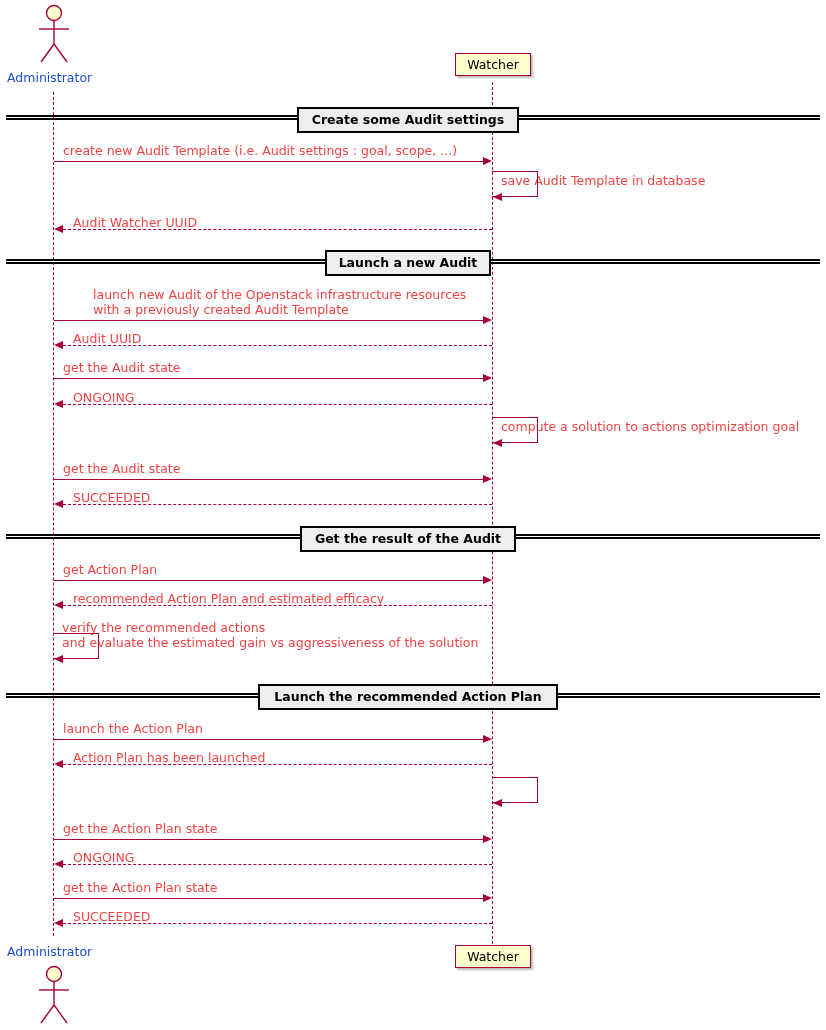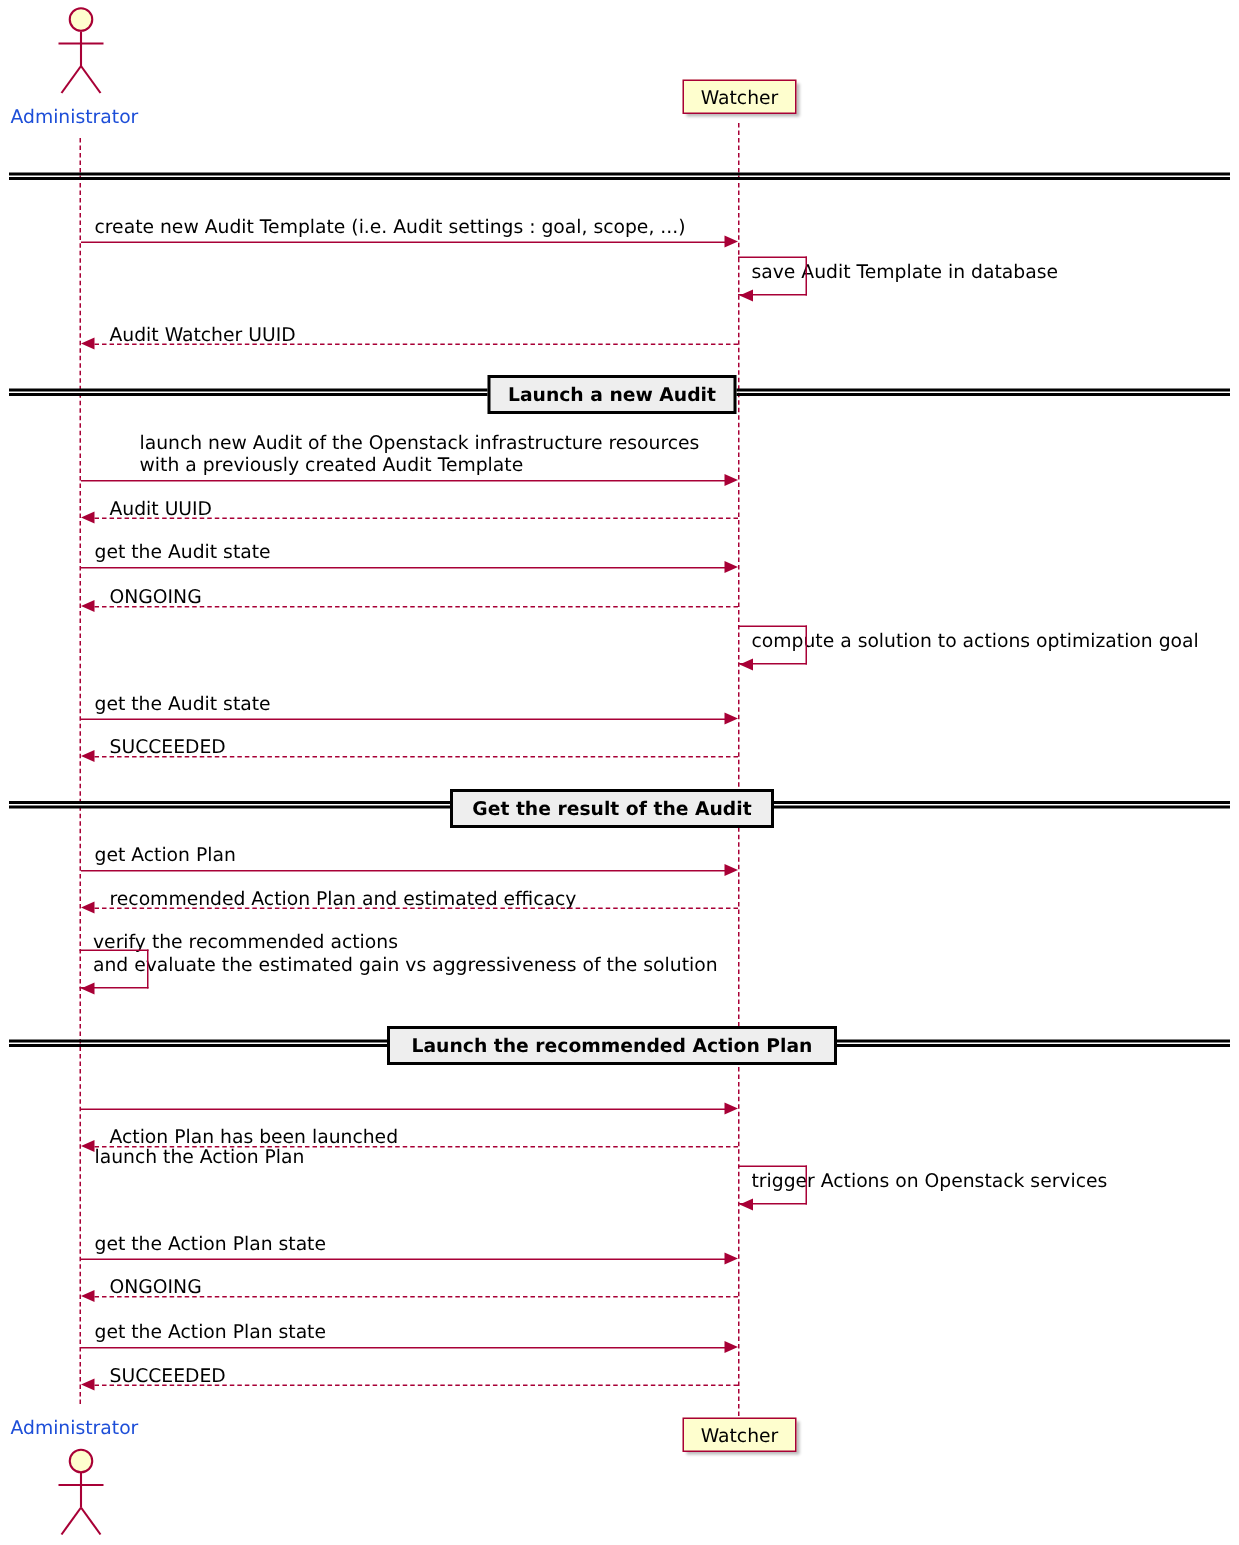--- a/index.html
+++ b/index.html
@@ -90,21 +90,21 @@
     border-left: 9px solid #A80036;
   }
   .arrow-l {
     border-top: 4px solid transparent;
     border-bottom: 4px solid transparent;
     border-right: 9px solid #A80036;
   }
   .msg-text {
     position: absolute;
     font-size: 12.5px;
-    color: #000000;
+    color: #ef4444;
     white-space: pre;
     line-height: 15px;
   }
 
   
   .self-msg {
     position: absolute;
     box-sizing: border-box;
     border-top: 1px solid #A80036;
     border-right: 1px solid #A80036;
@@ -126,20 +126,21 @@
       <line x1="5" y1="25" x2="35" y2="25" stroke="#A80036" stroke-width="1.4"></line>
       <line x1="20" y1="40" x2="7" y2="58" stroke="#A80036" stroke-width="1.4"></line>
       <line x1="20" y1="40" x2="33" y2="58" stroke="#A80036" stroke-width="1.4"></line>
     </svg>
   </div>
   <div class="actor-label" style="left:7px; top:70px;">Administrator</div>
 
   <div class="participant" style="left:455px; top:53px; width:76px;">Watcher</div>
 
   <div class="divider-rule" style="top:115px;"></div>
+  <div class="divider-box" style="left:297px; top:107px; width:222px;">Create some Audit settings</div>
 
   <div class="msg-text" style="left:63px; top:143px;">create new Audit Template (i.e. Audit settings : goal, scope, ...)</div>
   <div class="msg-line" style="left:54px; top:161px; width:430px;"></div>
   <div class="arrow-r" style="left:483px; top:157px;"></div>
 
   <div class="msg-text" style="left:501px; top:173px;">save Audit Template in database</div>
   <div class="self-msg" style="left:492px; top:171px; width:46px; height:26px;"></div>
   <div class="arrow-l" style="left:493px; top:193px;"></div>
 
   <div class="msg-text" style="left:73px; top:215px;">Audit Watcher UUID</div>
@@ -190,29 +191,28 @@
   <div class="arrow-l" style="left:54px; top:601px;"></div>
 
   <div class="msg-text" style="left:62px; top:620px;">verify the recommended actions
 and evaluate the estimated gain vs aggressiveness of the solution</div>
   <div class="self-msg" style="left:53px; top:633px; width:46px; height:26px;"></div>
   <div class="arrow-l" style="left:54px; top:655px;"></div>
 
   <div class="divider-rule" style="top:693px;"></div>
   <div class="divider-box" style="left:258px; top:684px; width:300px;">Launch the recommended Action Plan</div>
 
-  <div class="msg-text" style="left:63px; top:763px;">launch the Action Plan</div>
+  <div class="msg-text" style="left:63px; top:721px;">launch the Action Plan</div>
   <div class="msg-line" style="left:54px; top:739px; width:430px;"></div>
   <div class="arrow-r" style="left:483px; top:735px;"></div>
 
   <div class="msg-text" style="left:73px; top:750px;">Action Plan has been launched</div>
   <div class="msg-line dashed" style="left:63px; top:764px; width:429px;"></div>
   <div class="arrow-l" style="left:54px; top:760px;"></div>
 
-  <div class="msg-text" style="left:501px; top:779px;">trigger Actions on Openstack services</div>
   <div class="self-msg" style="left:492px; top:777px; width:46px; height:26px;"></div>
   <div class="arrow-l" style="left:493px; top:799px;"></div>
 
   <div class="msg-text" style="left:63px; top:821px;">get the Action Plan state</div>
   <div class="msg-line" style="left:54px; top:839px; width:430px;"></div>
   <div class="arrow-r" style="left:483px; top:835px;"></div>
 
   <div class="msg-text" style="left:73px; top:850px;">ONGOING</div>
   <div class="msg-line dashed" style="left:63px; top:864px; width:429px;"></div>
   <div class="arrow-l" style="left:54px; top:860px;"></div>

